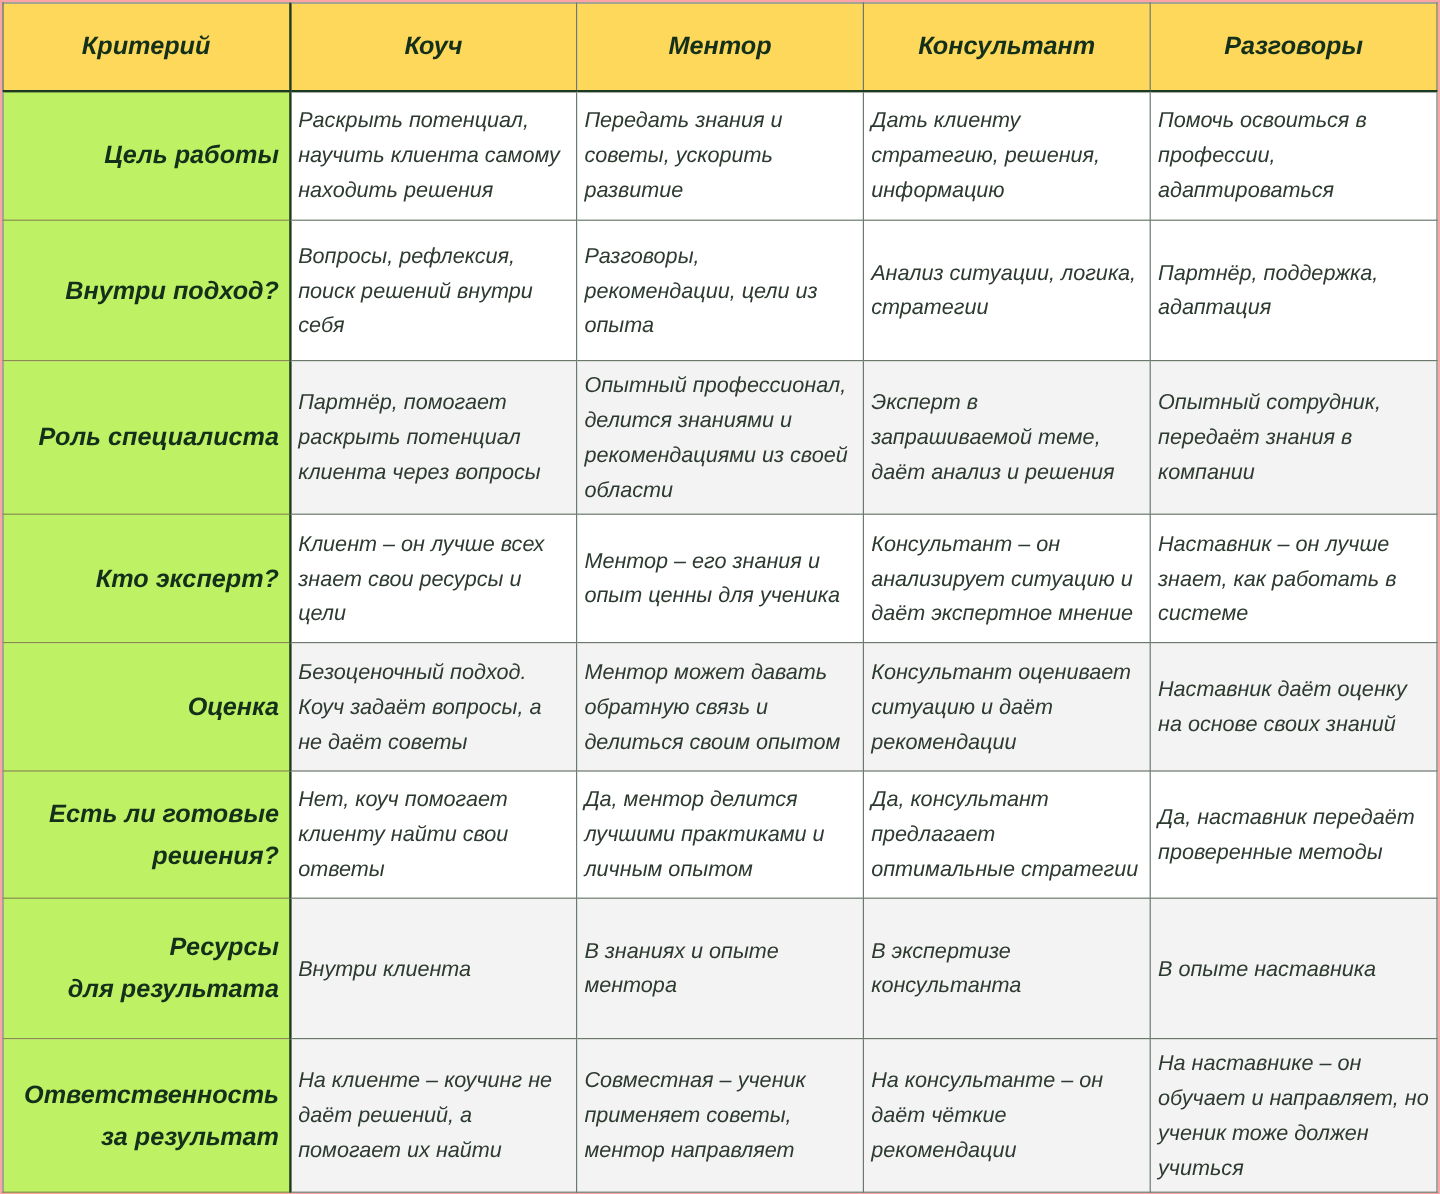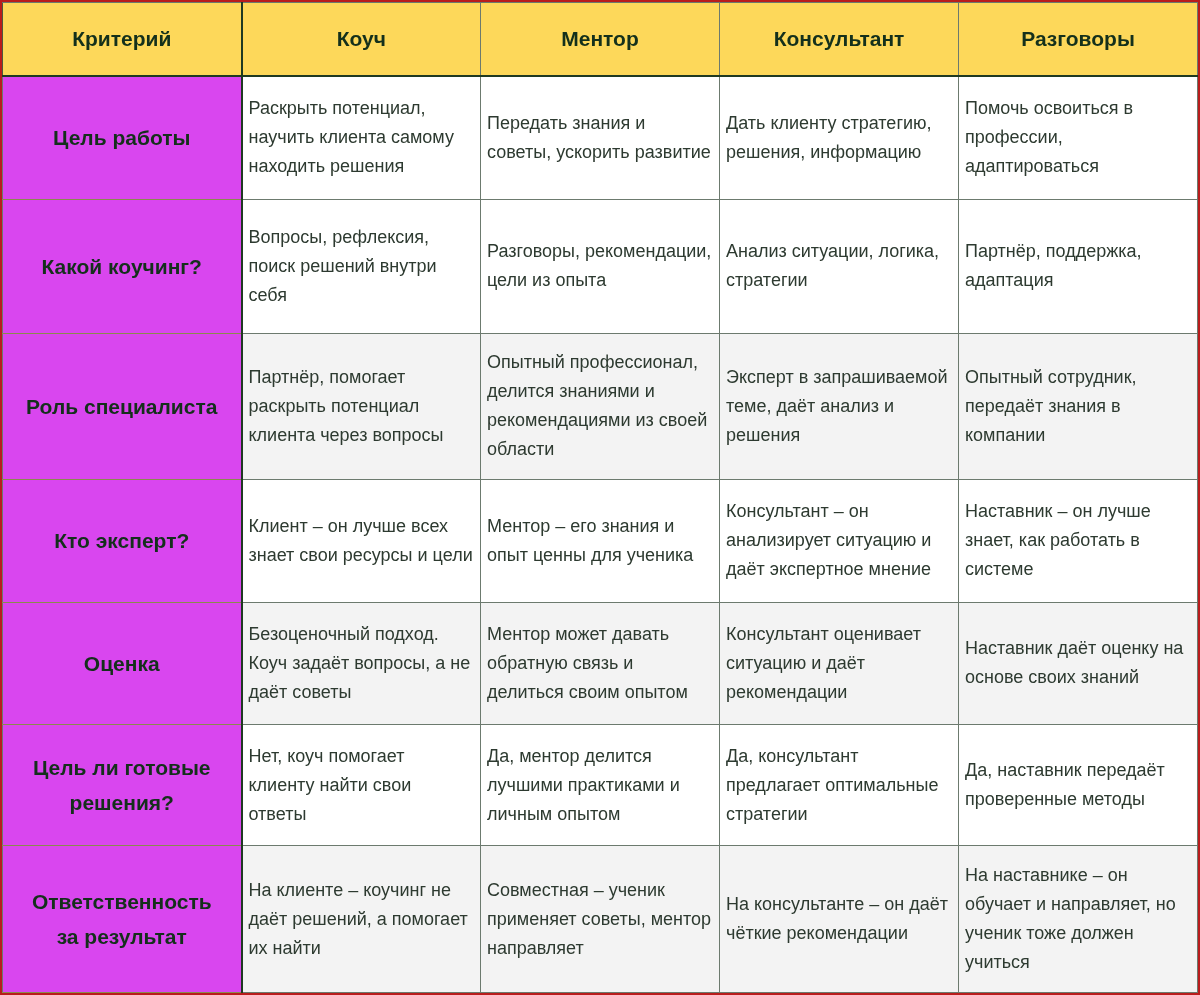--- a/index.html
+++ b/index.html
@@ -1,21 +1,22 @@
 <!DOCTYPE html>
 <html><head>
 <meta charset="utf-8">
 <style>
   html, body { margin: 0; padding: 0; background: #ffffff; }
   body { width: 1200px; height: 995px; overflow: hidden; }
   .table-wrap {
     position: absolute; left: 0; top: 0;
     width: 1200px; height: 995px;
     box-sizing: border-box;
-    border: 2px solid #b91c1c;
+    border: 2px solid #fca5a5;
+    font-style: italic;
   }
   table {
     border-collapse: collapse;
     width: 100%; height: 100%;
     table-layout: fixed;
     font-family: "Liberation Sans", "DejaVu Sans", sans-serif;
     color: #1f2a22;
   }
   col.c0 { width: 239px; }
   col.cx { width: 239px; }
@@ -29,24 +30,24 @@
     height: 73px;
     font-size: 21px;
     font-weight: bold;
     text-align: center;
     color: #14301b;
     border-bottom: 2px solid #1f3a22;
     border-left: 1px solid #4c5a3e;
   }
   thead th:first-child { border-right: 2px solid #1f3a22; }
   td.label {
-    background: #d946ef;
+    background: #bef264;
     font-weight: bold;
     font-size: 21px;
-    text-align: center;
+    text-align: right;
     line-height: 35px;
     color: #14301b;
     border-right: 2px solid #1f3a22;
     border-top: 1px solid #8a8a4e;
     border-bottom: 1px solid #8a8a4e;
     padding: 0 8px;
   }
   td.cell {
     font-size: 18px;
     line-height: 29px;
@@ -81,21 +82,21 @@
   </thead>
   <tbody>
     <tr class="white" style="height:108px">
       <td class="label pre">Цель работы</td>
       <td class="cell">Раскрыть потенциал, научить клиента самому находить решения</td>
       <td class="cell">Передать знания и советы, ускорить развитие</td>
       <td class="cell">Дать клиенту стратегию, решения, информацию</td>
       <td class="cell">Помочь освоиться в профессии, адаптироваться</td>
     </tr>
     <tr class="white" style="height:117px">
-      <td class="label pre">Какой коучинг?</td>
+      <td class="label pre">Внутри подход?</td>
       <td class="cell">Вопросы, рефлексия, поиск решений внутри себя</td>
       <td class="cell">Разговоры, рекомендации, цели из опыта</td>
       <td class="cell">Анализ ситуации, логика, стратегии</td>
       <td class="cell">Партнёр, поддержка, адаптация</td>
     </tr>
     <tr class="gray" style="height:128px">
       <td class="label pre">Роль специалиста</td>
       <td class="cell">Партнёр, помогает раскрыть потенциал клиента через вопросы</td>
       <td class="cell">Опытный профессионал, делится знаниями и рекомендациями из своей области</td>
       <td class="cell">Эксперт в запрашиваемой теме, даёт анализ и решения</td>
@@ -109,25 +110,33 @@
       <td class="cell">Наставник – он лучше знает, как работать в системе</td>
     </tr>
     <tr class="gray" style="height:107px">
       <td class="label pre">Оценка</td>
       <td class="cell">Безоценочный подход. Коуч задаёт вопросы, а не даёт советы</td>
       <td class="cell">Ментор может давать обратную связь и делиться своим опытом</td>
       <td class="cell">Консультант оценивает ситуацию и даёт рекомендации</td>
       <td class="cell">Наставник даёт оценку на основе своих знаний</td>
     </tr>
     <tr class="white" style="height:106px">
-      <td class="label pre">Цель ли готовые решения?</td>
+      <td class="label pre">Есть ли готовые решения?</td>
       <td class="cell">Нет, коуч помогает клиенту найти свои ответы</td>
       <td class="cell">Да, ментор делится лучшими практиками и личным опытом</td>
       <td class="cell">Да, консультант предлагает оптимальные стратегии</td>
       <td class="cell">Да, наставник передаёт проверенные методы</td>
+    </tr>
+    <tr class="gray" style="height:117px">
+      <td class="label pre">Ресурсы
+для результата</td>
+      <td class="cell">Внутри клиента</td>
+      <td class="cell">В знаниях и опыте ментора</td>
+      <td class="cell">В экспертизе консультанта</td>
+      <td class="cell">В опыте наставника</td>
     </tr>
     <tr class="gray" style="height:128px">
       <td class="label pre">Ответственность
 за результат</td>
       <td class="cell">На клиенте – коучинг не даёт решений, а помогает их найти</td>
       <td class="cell">Совместная – ученик применяет советы, ментор направляет</td>
       <td class="cell">На консультанте – он даёт чёткие рекомендации</td>
       <td class="cell">На наставнике – он обучает и направляет, но ученик тоже должен учиться</td>
     </tr>
   </tbody>

